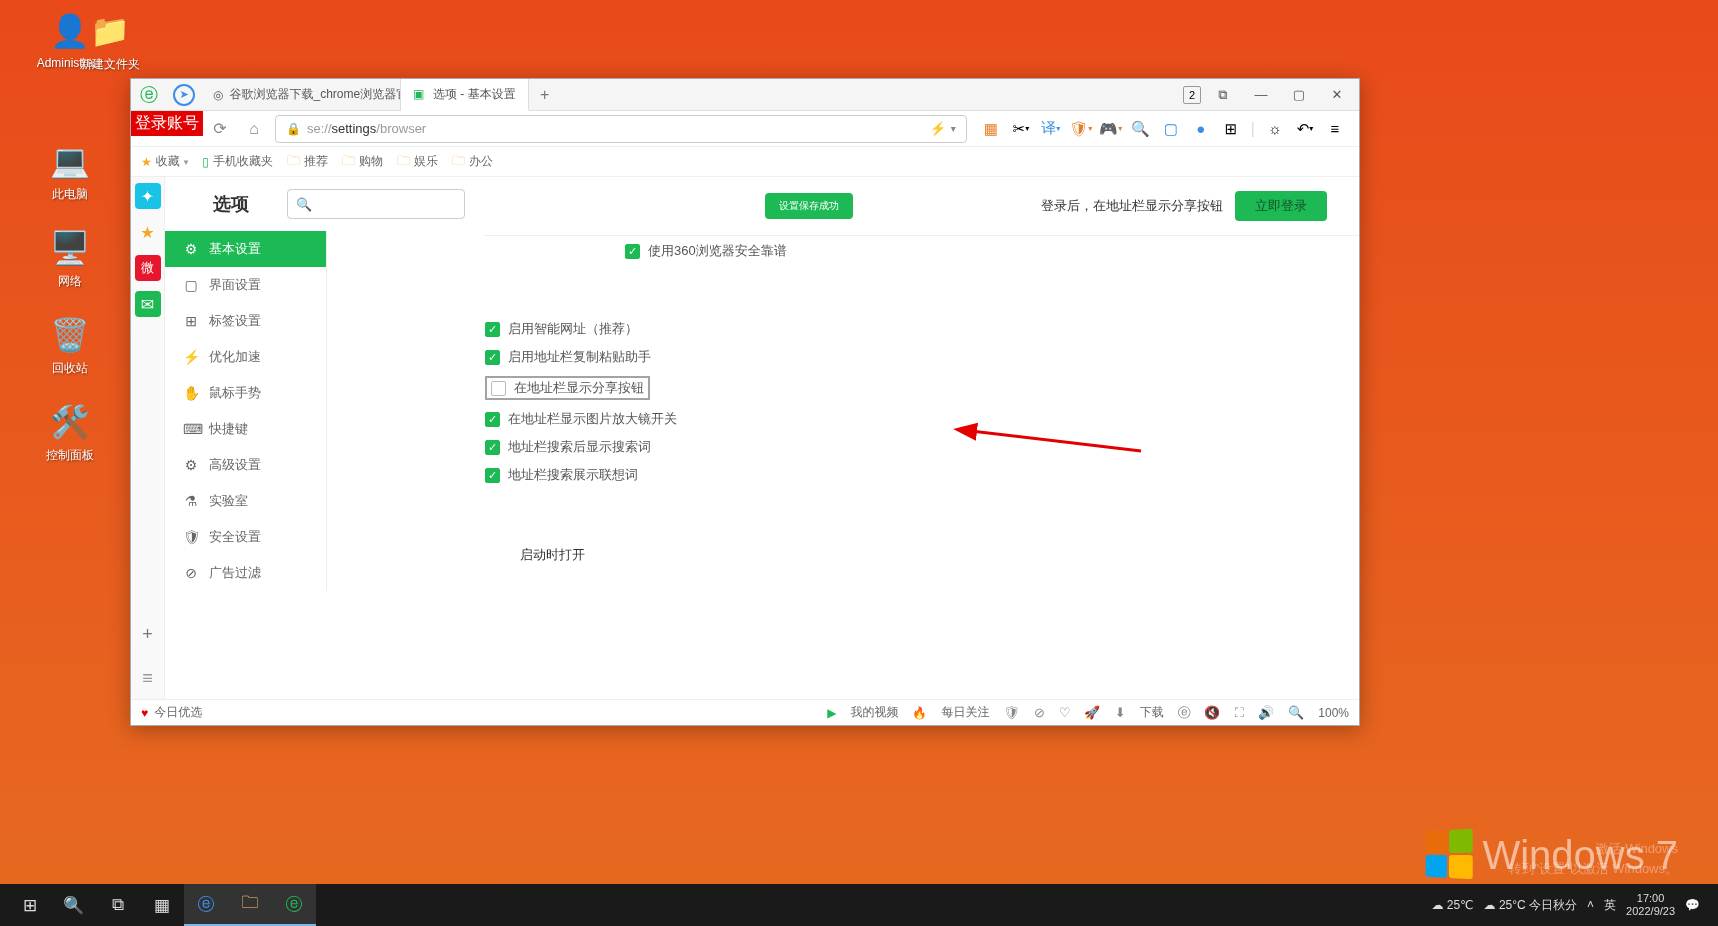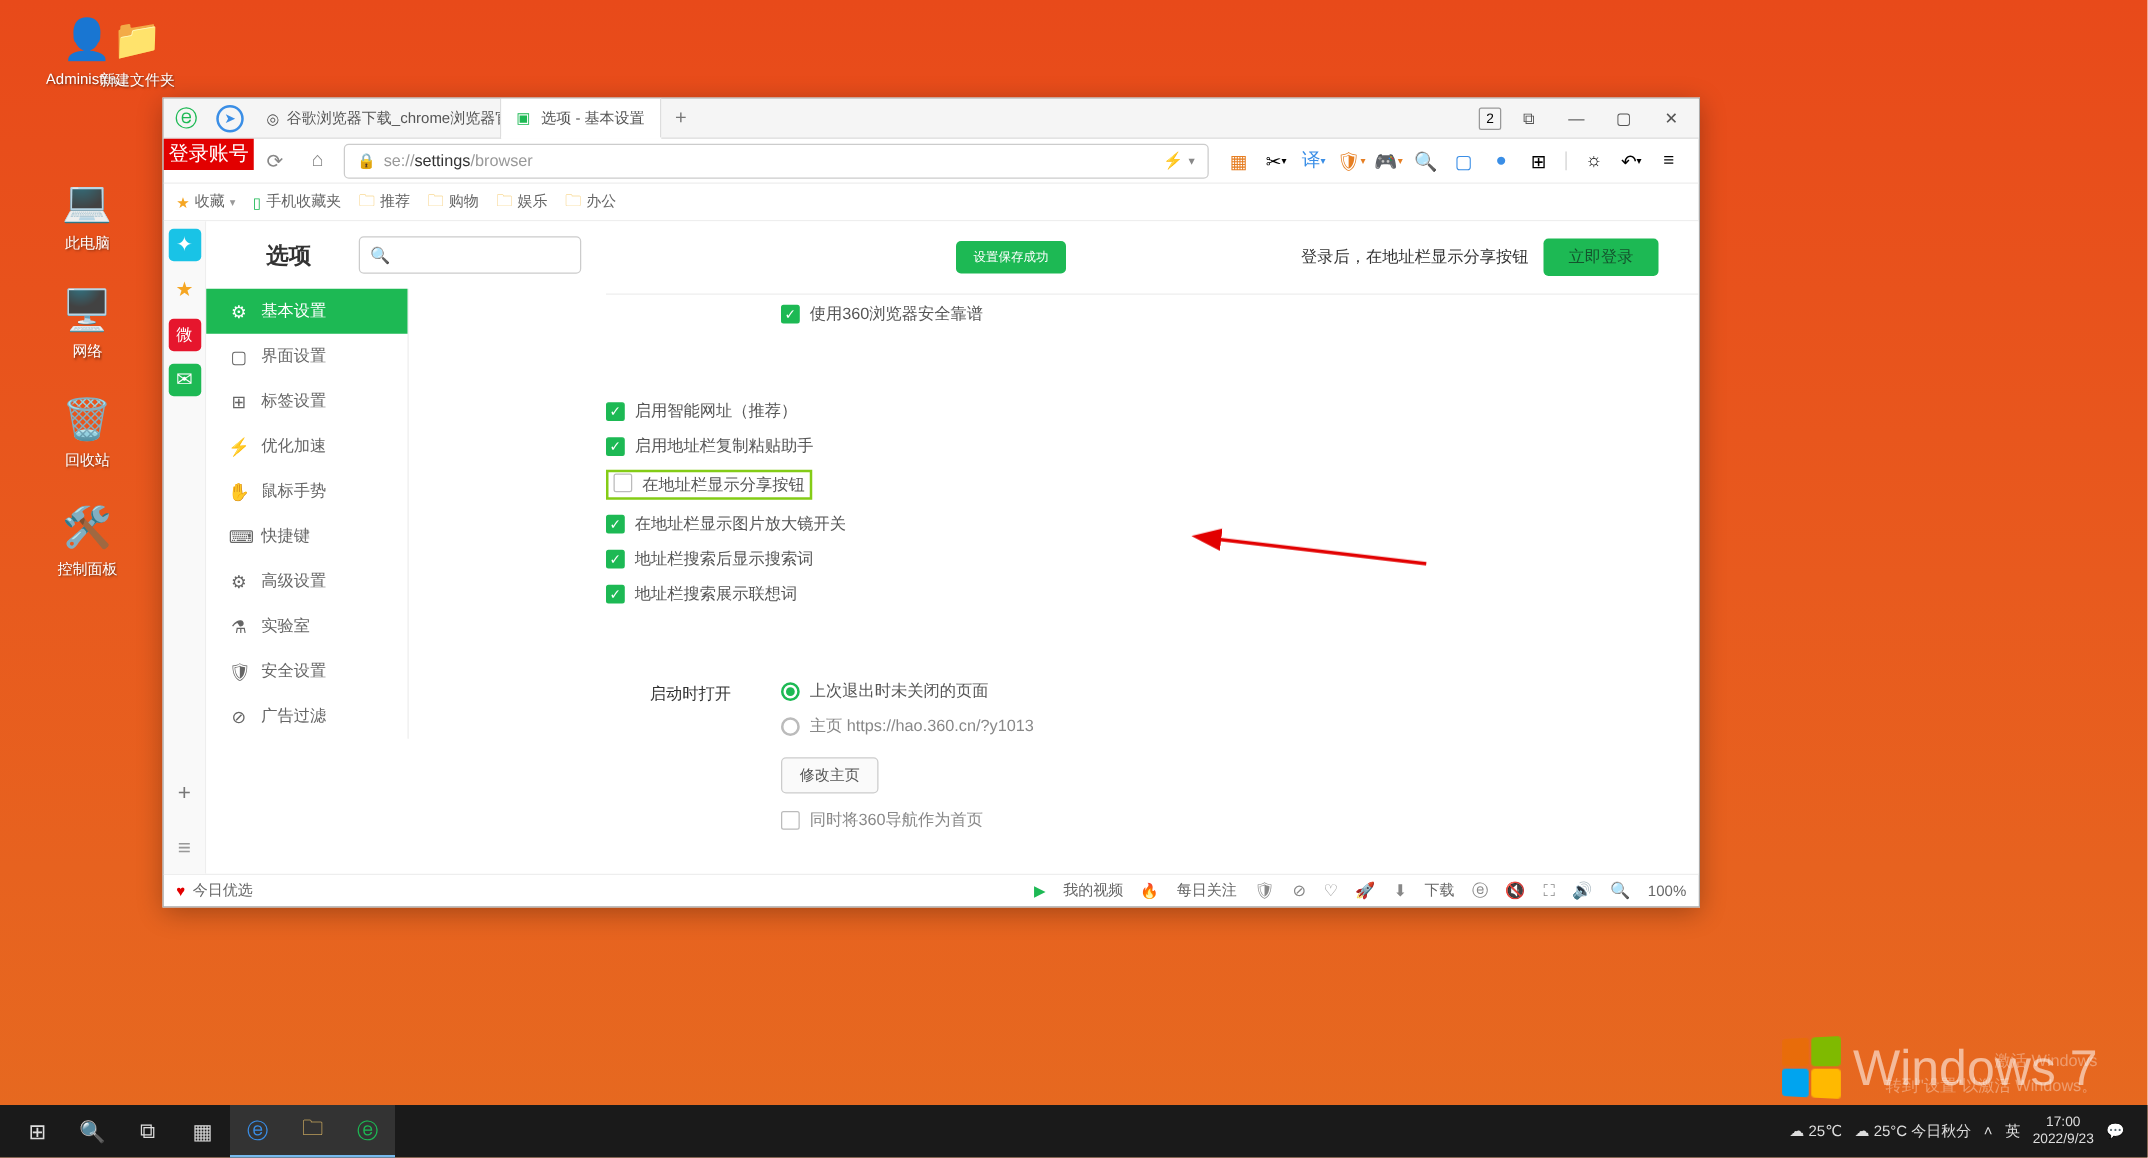--- a/index.html
+++ b/index.html
@@ -50,21 +50,21 @@
 .login-btn{background:#1db954;color:#14532d;font-size:13px;padding:6px 20px;border-radius:4px;cursor:pointer;margin-right:12px}
 .section-row{display:flex;padding:10px 0}
 .section-label{width:140px;text-align:right;padding-right:40px;font-size:13px;color:#333;font-weight:500;padding-top:2px}
 .section-content{flex:1}
 .chk-row{display:flex;align-items:center;gap:8px;margin-bottom:10px;font-size:13px;color:#555}
 .chk{width:15px;height:15px;border:1px solid #bbb;border-radius:2px;display:flex;align-items:center;justify-content:center;font-size:11px;color:#fff;cursor:pointer;flex-shrink:0}
 .chk.checked{background:#1db954;border-color:#1db954}
 .radio{width:15px;height:15px;border:2px solid #bbb;border-radius:50%;display:flex;align-items:center;justify-content:center;cursor:pointer;flex-shrink:0}
 .radio.checked{border-color:#1db954}
 .radio.checked::after{content:"";width:7px;height:7px;background:#1db954;border-radius:50%}
-.highlight-box{border:2px solid #84cc16;padding:1px 4px;display:inline-flex;gap:8px}
+.highlight-box{border:2px solid #a3a3a3;padding:1px 4px;display:inline-flex;align-items:center;gap:8px}
 .small-btn{border:1px solid #ccc;background:#fafafa;padding:5px 14px;font-size:12px;border-radius:4px;cursor:pointer;color:#555;margin:6px 0}
 .arrow-annotation{position:absolute;top:344px;left:830px;width:190px;height:30px;pointer-events:none}
 .arrow-annotation svg{overflow:visible}
 .status-bar{height:26px;border-top:1px solid #eee;display:flex;align-items:center;padding:0 10px;font-size:12px;color:#666;gap:14px}
 .status-bar .left-st{display:flex;align-items:center;gap:6px}
 .status-bar .right-st{margin-left:auto;display:flex;align-items:center;gap:14px}
 .status-bar .st-icon{font-size:13px;color:#888;cursor:pointer}
 .taskbar{position:absolute;bottom:0;left:0;right:0;height:42px;background:#1a1a1a;display:flex;align-items:center;padding:0 8px;color:#fff}
 .taskbar .tb-btn{width:44px;height:42px;display:flex;align-items:center;justify-content:center;font-size:17px;cursor:pointer;color:#ddd}
 .taskbar .tb-btn.active{background:#333;border-bottom:2px solid #76b9ed}
@@ -291,35 +291,20 @@
                 <span>地址栏搜索后显示搜索词</span>
               </div>
             <div class="chk-row">
                 <div class="chk checked">✓</div>
                 <span>地址栏搜索展示联想词</span>
               </div>
           </div>
         </div>
         <div class="section-row" style="margin-top:30px">
           <div class="section-label">启动时打开</div>
-          <div class="section-content">
-            <div class="chk-row">
-                <div class="radio checked"></div>
-                <span>上次退出时未关闭的页面</span>
-              </div>
-            <div class="chk-row">
-                <div class="radio"></div>
-                <span style="color:#888">主页 https://hao.360.cn/?y1013</span>
-              </div>
-            <button class="small-btn">修改主页</button>
-            <div class="chk-row" style="margin-top:6px">
-                <div class="chk"></div>
-                <span style="color:#888">同时将360导航作为首页</span>
-              </div>
-          </div>
         </div>
 
       </div>
     </div>
   </div>
 
   <div class="arrow-annotation">
     <svg width="190" height="40">
         <defs>
           <marker id="ah" markerWidth="10" markerHeight="10" refX="2" refY="3" orient="auto">

